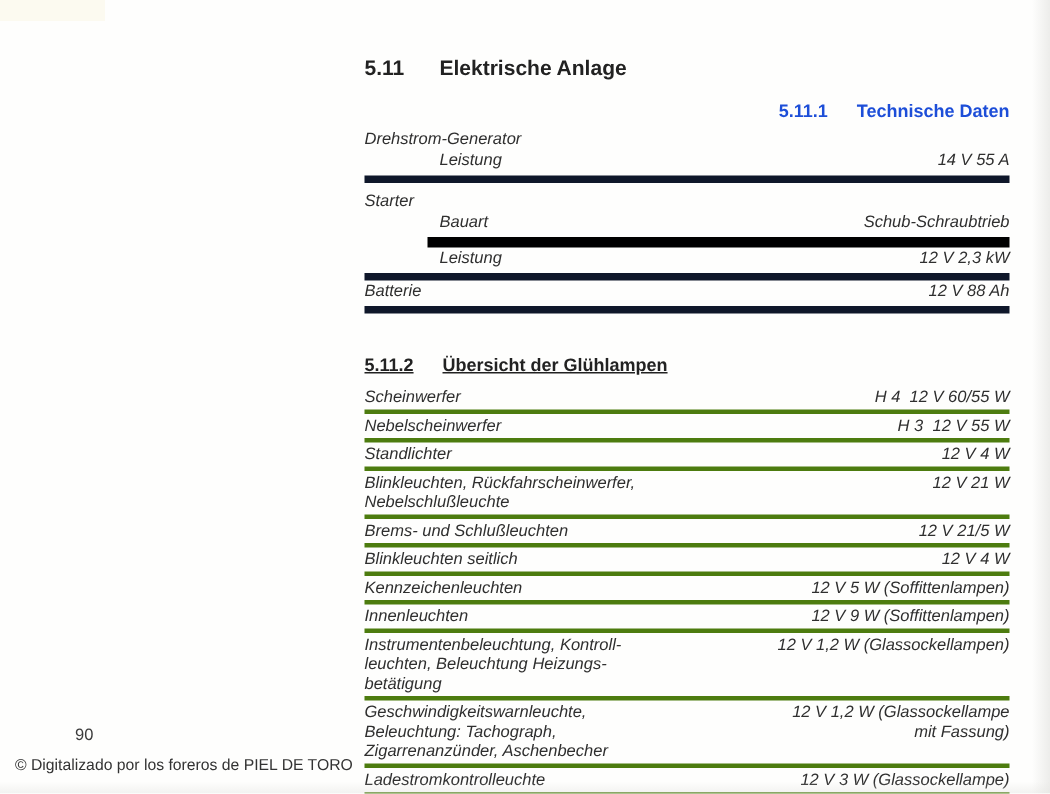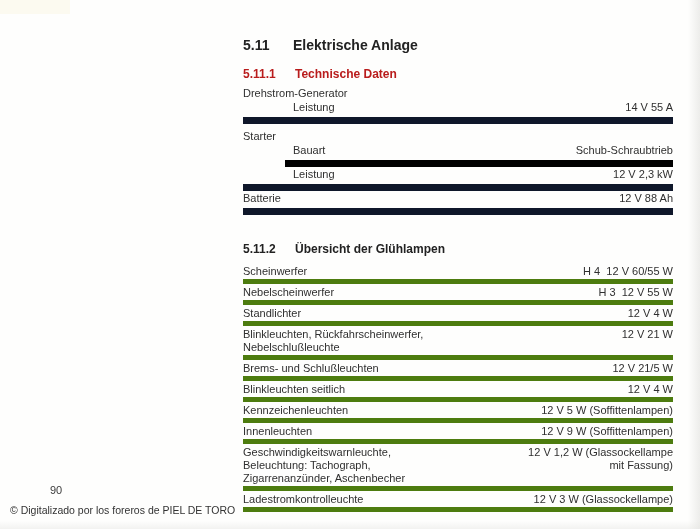--- a/index.html
+++ b/index.html
@@ -45,63 +45,66 @@
     color: #222;
     display: flex;
   }
   .h1 .num { display: inline-block; min-width: 50px; }
 
   .h2 {
     margin-top: 15px;
     font-size: 12px;
     line-height: 13px;
     font-weight: bold;
-    color: #b91c1c;
-    display: flex;
+    color: #1d4ed8;
+    display: flex;
+    justify-content: flex-end;
   }
   .h2 .num { display: inline-block; min-width: 52px; }
 
   .h3 {
     margin-top: 28px;
     font-size: 12px;
     line-height: 13px;
     font-weight: bold;
     color: #222;
     display: flex;
+    text-decoration: underline;
   }
   .h3 .num { display: inline-block; min-width: 52px; }
 
   .tbl1 { margin-top: 5px; }
   .tbl2 { margin-top: 7px; }
 
   .row {
     display: flex;
     justify-content: space-between;
     align-items: flex-start;
     font-size: 11px;
     line-height: 13px;
+    font-style: italic;
   }
   .lbl { white-space: pre-line; text-align: left; }
   .val { white-space: pre-line; text-align: right; padding-left: 12px; flex-shrink: 0; }
 
   
   .t1row { padding: 1px 0 3px; }
   .t1row.head { padding: 1px 0 0; }
   .t1row.gap-top { margin-top: 5px; }
-  .bordered { border-bottom: 7px solid #0f172a; }
+  .bordered { border-bottom: 5px solid #0f172a; }
   .ind .lbl { padding-left: 50px; }
   .rule-indent {
     margin-left: 42px;
     border-bottom: 7px solid #000000;
   }
   .rule-indent .row { padding: 1px 0 3px; }
   .rule-indent .lbl { padding-left: 8px; }
 
   
-  .t2row { padding: 2px 0 1px; border-bottom: 5px solid #4d7c0f; }
+  .t2row { padding: 2px 0 1px; border-bottom: 3px solid #4d7c0f; }
 
   .page-number {
     position: absolute;
     left: 50px;
     top: 484px;
     font-size: 11px;
     color: #3c3c3c;
   }
   .watermark {
     position: absolute;
@@ -188,20 +191,26 @@
     </div>
     <div class="row t2row">
       <span class="lbl">Kennzeichenleuchten</span>
       <span class="val">12 V 5 W (Soffittenlampen)</span>
     </div>
     <div class="row t2row">
       <span class="lbl">Innenleuchten</span>
       <span class="val">12 V 9 W (Soffittenlampen)</span>
     </div>
     <div class="row t2row">
+      <span class="lbl">Instrumentenbeleuchtung, Kontroll-
+leuchten, Beleuchtung Heizungs-
+betätigung</span>
+      <span class="val">12 V 1,2 W (Glassockellampen)</span>
+    </div>
+    <div class="row t2row">
       <span class="lbl">Geschwindigkeitswarnleuchte,
 Beleuchtung: Tachograph,
 Zigarrenanzünder, Aschenbecher</span>
       <span class="val">12 V 1,2 W (Glassockellampe
 mit Fassung)</span>
     </div>
     <div class="row t2row">
       <span class="lbl">Ladestromkontrolleuchte</span>
       <span class="val">12 V 3 W (Glassockellampe)</span>
     </div>

